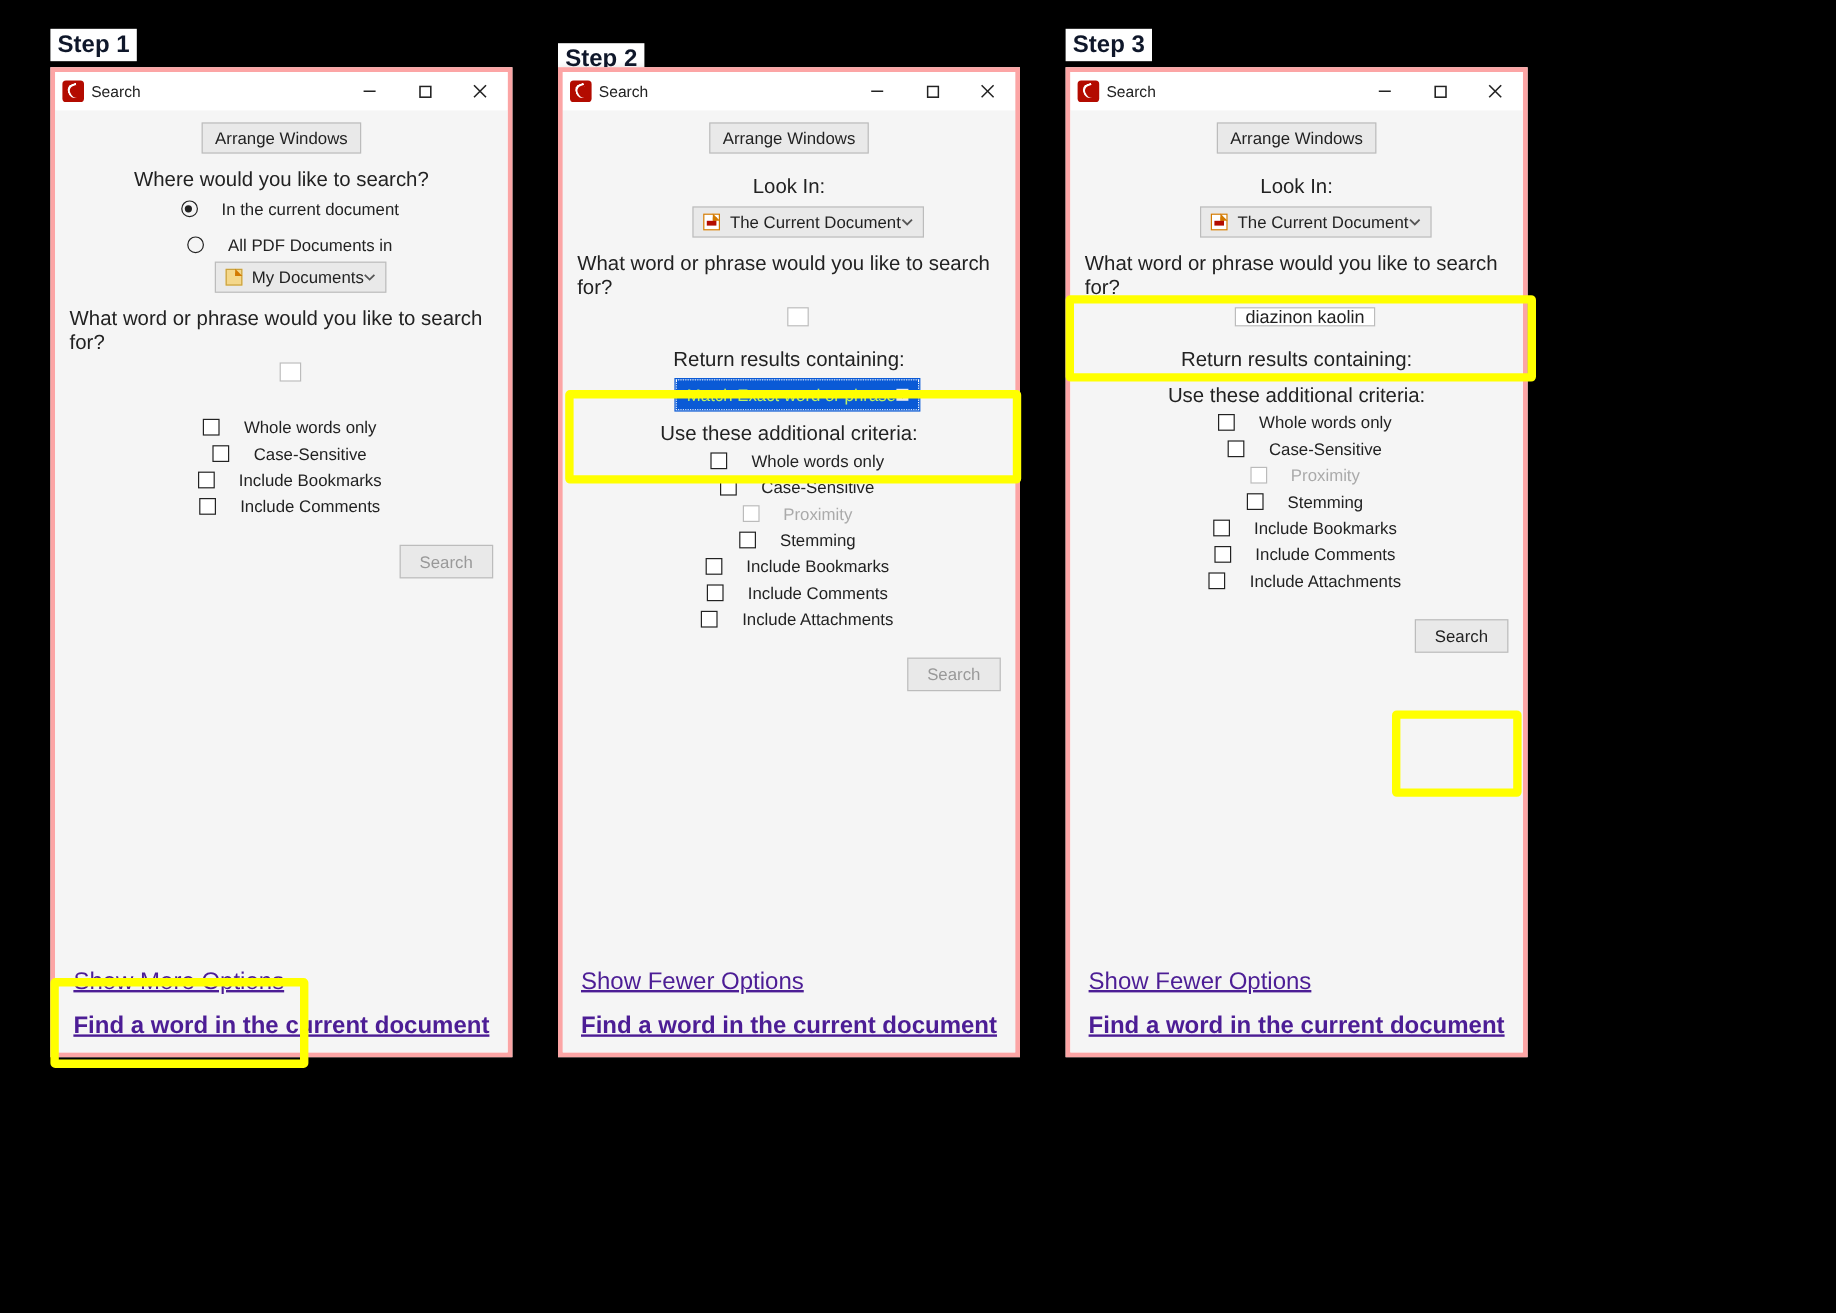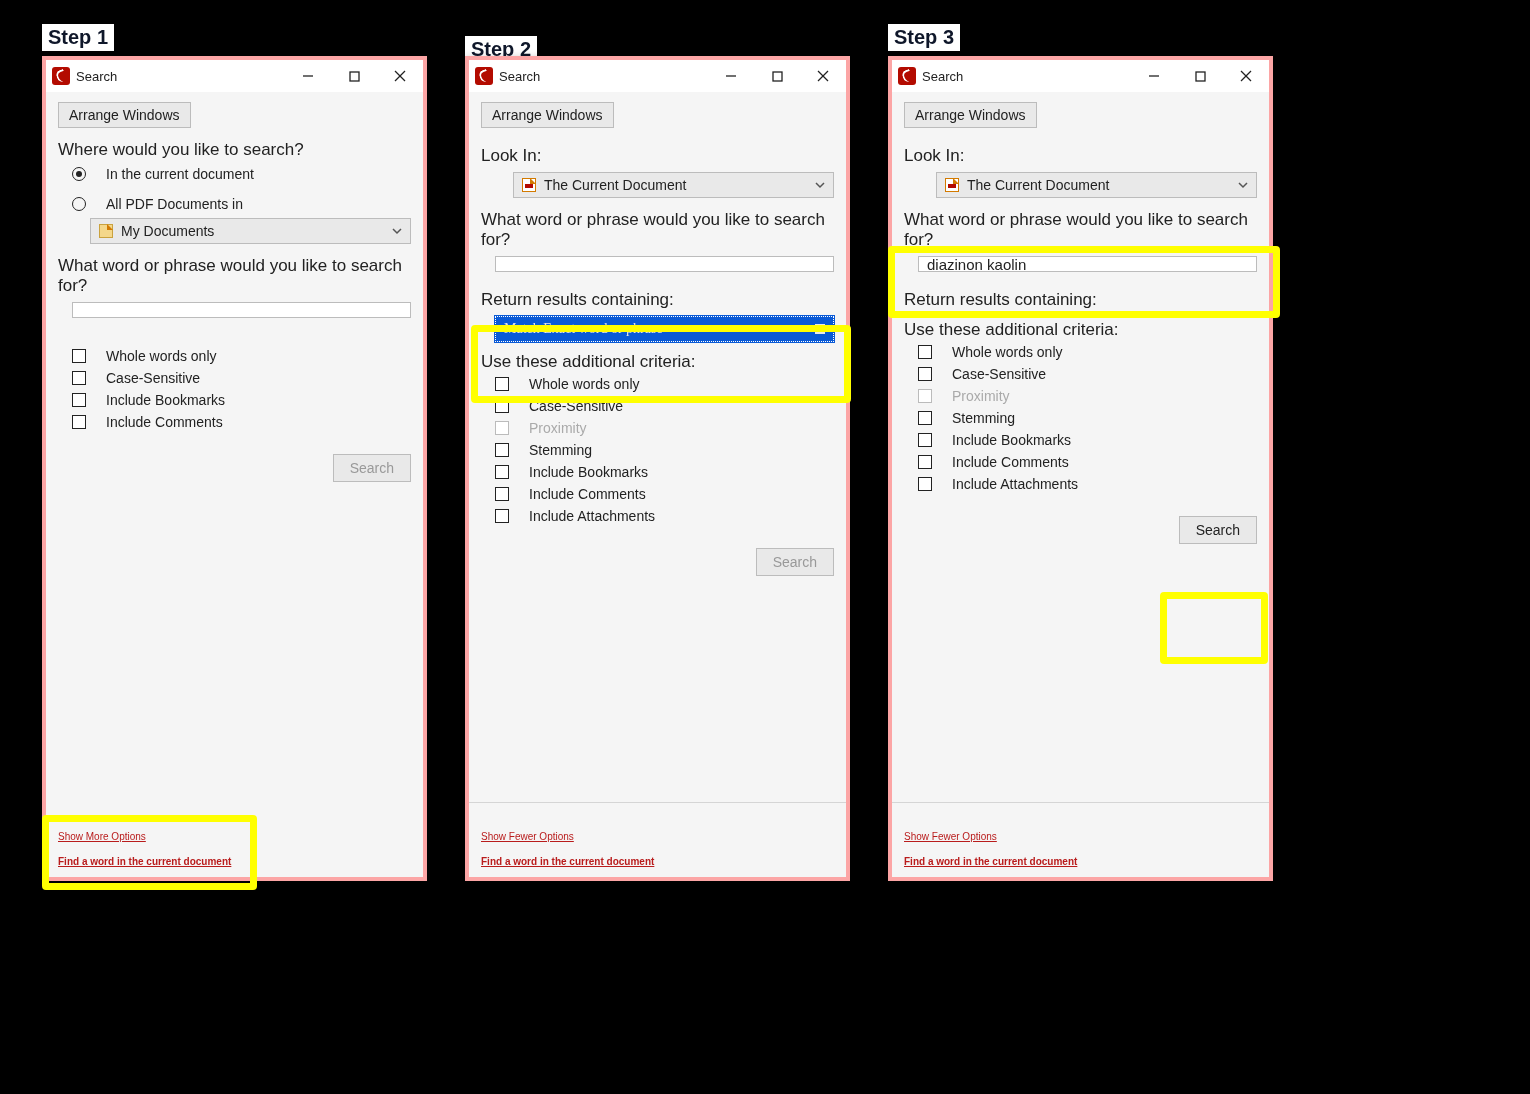--- a/index.html
+++ b/index.html
@@ -60,20 +60,21 @@
       font-family: "Segoe UI Symbol","Segoe UI", sans-serif;
       font-size: 13px;
     }
     .titlebar-btn svg { display: block; }
     .body {
       background: #f5f5f5;
       height: calc(100% - 32px);
       padding: 10px 12px;
       display: flex; flex-direction: column;
       position: relative;
+      align-items: center;
     }
     .arrange-btn {
       background: #e9e9e9;
       border: 1px solid #bcbcbc;
       padding: 4px 10px;
       font-size: 14px;
       width: fit-content;
     }
     .label { font-size: 17px; margin-top: 12px; }
     .radio-row, .check-row {
@@ -103,24 +104,23 @@
       border: 1px solid #bcbcbc;
       height: 26px;
       display: flex; align-items: center;
       padding: 0 8px;
       margin-top: 6px;
     }
     .select.indent { margin-left: 32px; }
     .select-text { flex: 1; font-size: 14px; }
     .select.hl {
       background: #0a5ad6;
-      color: #e5e5e5;
+      color: #bef264;
       border: 1px dotted #fff;
       outline: 1px solid #0a5ad6;
-      font-family: Liberation Serif, serif;
     }
     .input {
       background: #fff;
       border: 1px solid #bcbcbc;
       height: 16px;
       margin-top: 6px;
       padding: 0 8px;
       display: flex; align-items: center;
       font-size: 15px;
     }
@@ -139,22 +139,22 @@
       padding: 5px 16px;
       font-size: 14px;
       width: fit-content;
       align-self: flex-end;
     }
     .search-btn.disabled { color: #999; }
     .chev { width:10px; height:10px; }
     .spacer { flex: 1; }
     .hr { border-top:1px solid #d5d5d5; margin: 0 -12px; }
     .link {
-      color: #b91c1c; text-decoration: underline;
-      font-size: 10px;
+      color: #4c1d95; text-decoration: underline;
+      font-size: 20px;
     }
     .link.bold { font-weight: 600; }
     .footer { padding-top: 14px; }
     .footer .link { display:block; margin-top: 14px; }
     .highlight {
       position: absolute;
       border: 7px solid #ffff00;
       border-radius: 4px;
       pointer-events: none;
     }

